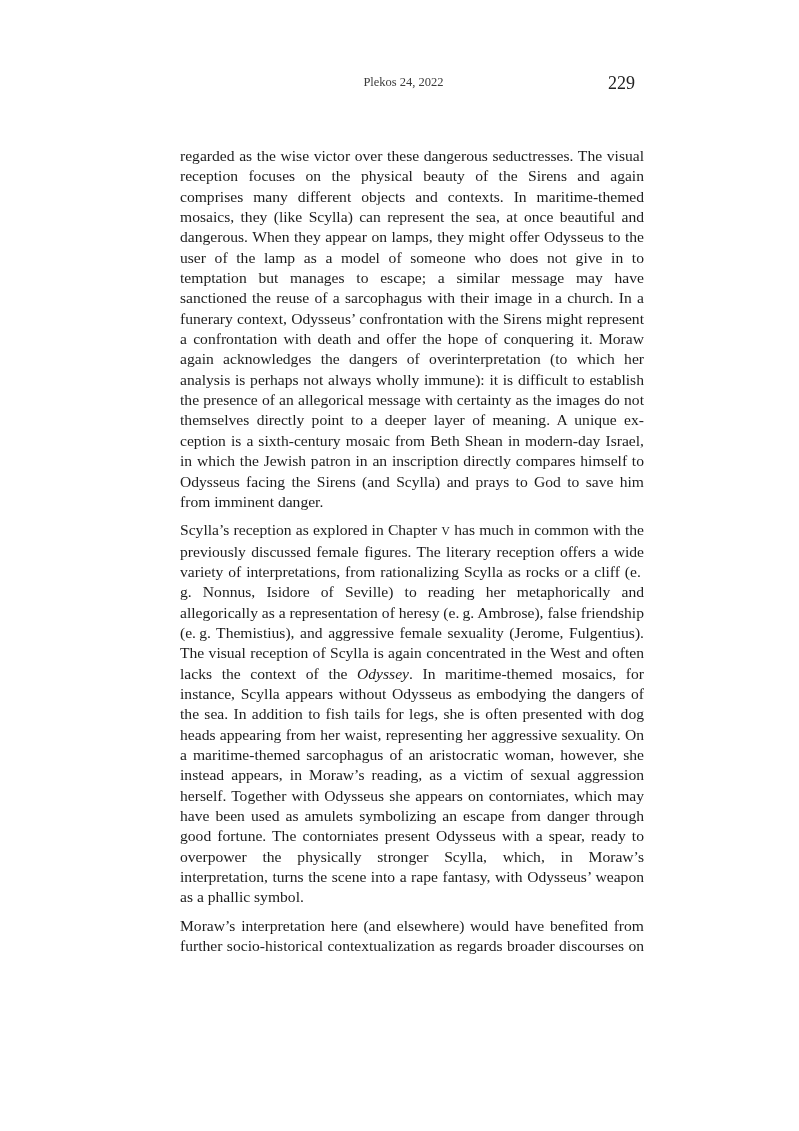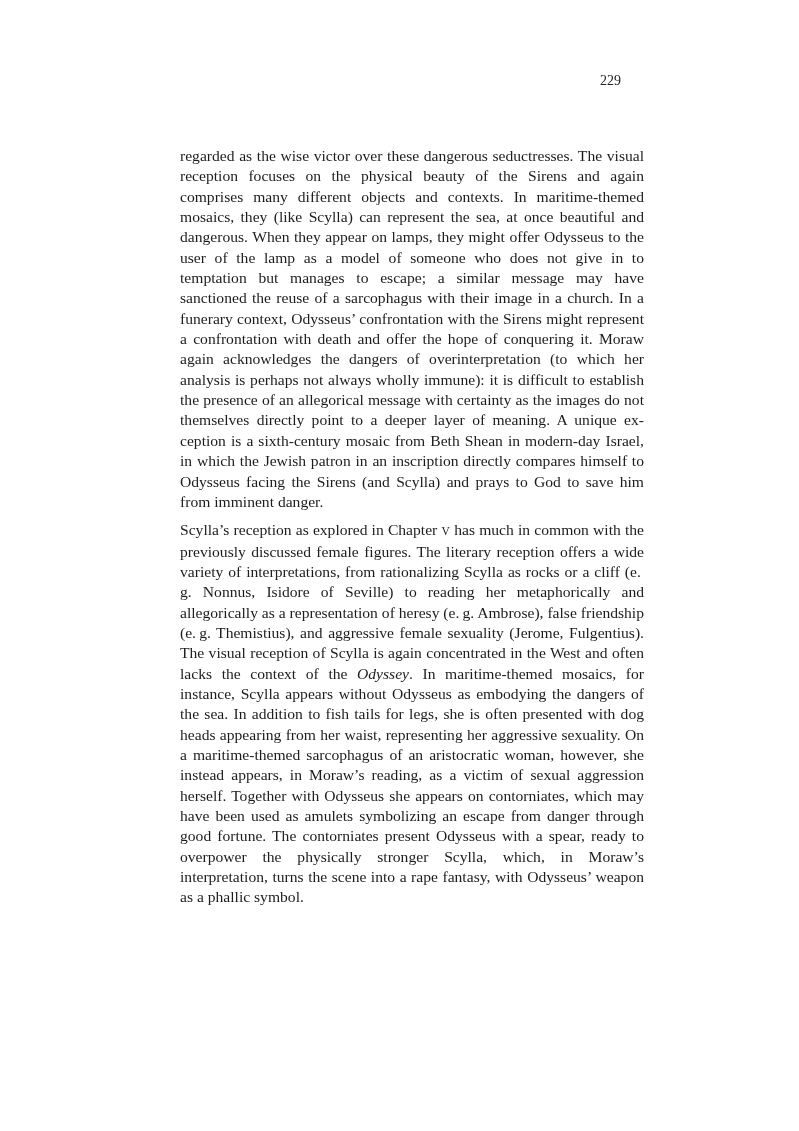--- a/index.html
+++ b/index.html
@@ -4,37 +4,39 @@
 <style>
   html, body { margin: 0; padding: 0; background: #ffffff; }
   body { width: 799px; height: 1131px; position: relative; overflow: hidden; }
   .page { position: absolute; left: 0; top: 0; width: 799px; height: 1131px; background: #fff; }
   .running-head {
     position: absolute; top: 75px; left: 164px; width: 479px;
     font-family: "Liberation Serif", "DejaVu Serif", serif;
     font-size: 12.5px; color: #3a3a3a; text-align: center;
   }
   .page-number {
-    position: absolute; top: 73px; left: 600px; width: 43px; text-align: left;
+    position: absolute; top: 73px; left: 600px; width: 43px; text-align: center;
     font-family: "Liberation Serif", "DejaVu Serif", serif;
-    font-size: 14px; color: #222;
+    font-size: 18px; color: #222;
   }
   .body-text {
     position: absolute; top: 146px; left: 164px; width: 480px;
     font-family: "Liberation Serif", "DejaVu Serif", serif;
     font-size: 15.6px; line-height: 20.35px; color: #1c1c1c;
     text-align: justify; hyphens: manual;
   }
   .body-text p { margin: 0 0 8px 16px; }
   .sc { font-size: 11.5px; letter-spacing: 0.3px; }
   em { }
 </style>
 </head>
 <body>
 
 <div class="page">
+  <div class="running-head">Plekos 24, 2022</div>
   <div class="page-number">229</div>
 
   <div class="body-text">
     <p>regarded as the wise victor over these dangerous seductresses. The visual reception focuses on the physical beauty of the Sirens and again comprises many different objects and contexts. In maritime-themed mosaics, they (like Scylla) can represent the sea, at once beautiful and dangerous. When they appear on lamps, they might offer Odysseus to the user of the lamp as a model of someone who does not give in to temptation but manages to es­cape; a similar message may have sanctioned the reuse of a sarcophagus with their image in a church. In a funerary context, Odysseus’ confrontation with the Sirens might represent a confrontation with death and offer the hope of conquering it. Moraw again acknowledges the dangers of overinterpretation (to which her analysis is perhaps not always wholly immune): it is difficult to establish the presence of an allegorical message with certainty as the images do not themselves directly point to a deeper layer of meaning. A unique ex­ception is a sixth-century mosaic from Beth Shean in modern-day Israel, in which the Jewish patron in an inscription directly compares himself to Odys­seus facing the Sirens (and Scylla) and prays to God to save him from immi­nent danger.</p>
     <p><span>Scylla’s reception as explored in Chapter </span><span class="sc">V</span><span> has much in common with the previously discussed female figures. The literary reception offers a wide vari­ety of interpretations, from rationalizing Scylla as rocks or a cliff (e. g. Non­nus, Isidore of Seville) to reading her metaphorically and allegorically as a representation of heresy (e. g. Ambrose), false friendship (e. g. Themistius), and aggressive female sexuality (Jerome, Fulgentius). The visual reception of Scylla is again concentrated in the West and often lacks the context of the </span><em>Odyssey</em><span>. In maritime-themed mosaics, for instance, Scylla appears without Odysseus as embodying the dangers of the sea. In addition to fish tails for legs, she is often presented with dog heads appearing from her waist, repre­senting her aggressive sexuality. On a maritime-themed sarcophagus of an aristocratic woman, however, she instead appears, in Moraw’s reading, as a victim of sexual aggression herself. Together with Odysseus she appears on contorniates, which may have been used as amulets symbolizing an escape from danger through good fortune. The contorniates present Odysseus with a spear, ready to overpower the physically stronger Scylla, which, in Moraw’s interpretation, turns the scene into a rape fantasy, with Odysseus’ weapon as a phallic symbol.</span></p>
+    <p style="text-align-last: justify;">Moraw’s interpretation here (and elsewhere) would have benefited from fur­ther socio-historical contextualization as regards broader discourses on</p>
   </div>
 </div>
 
 </body></html>

